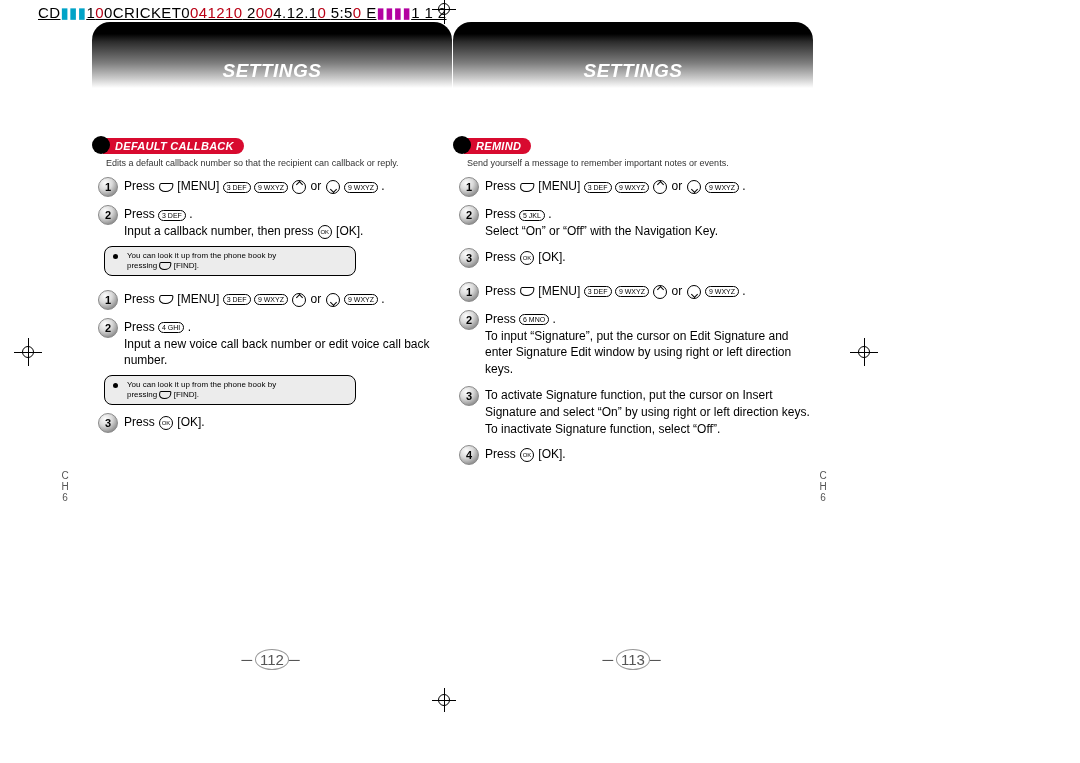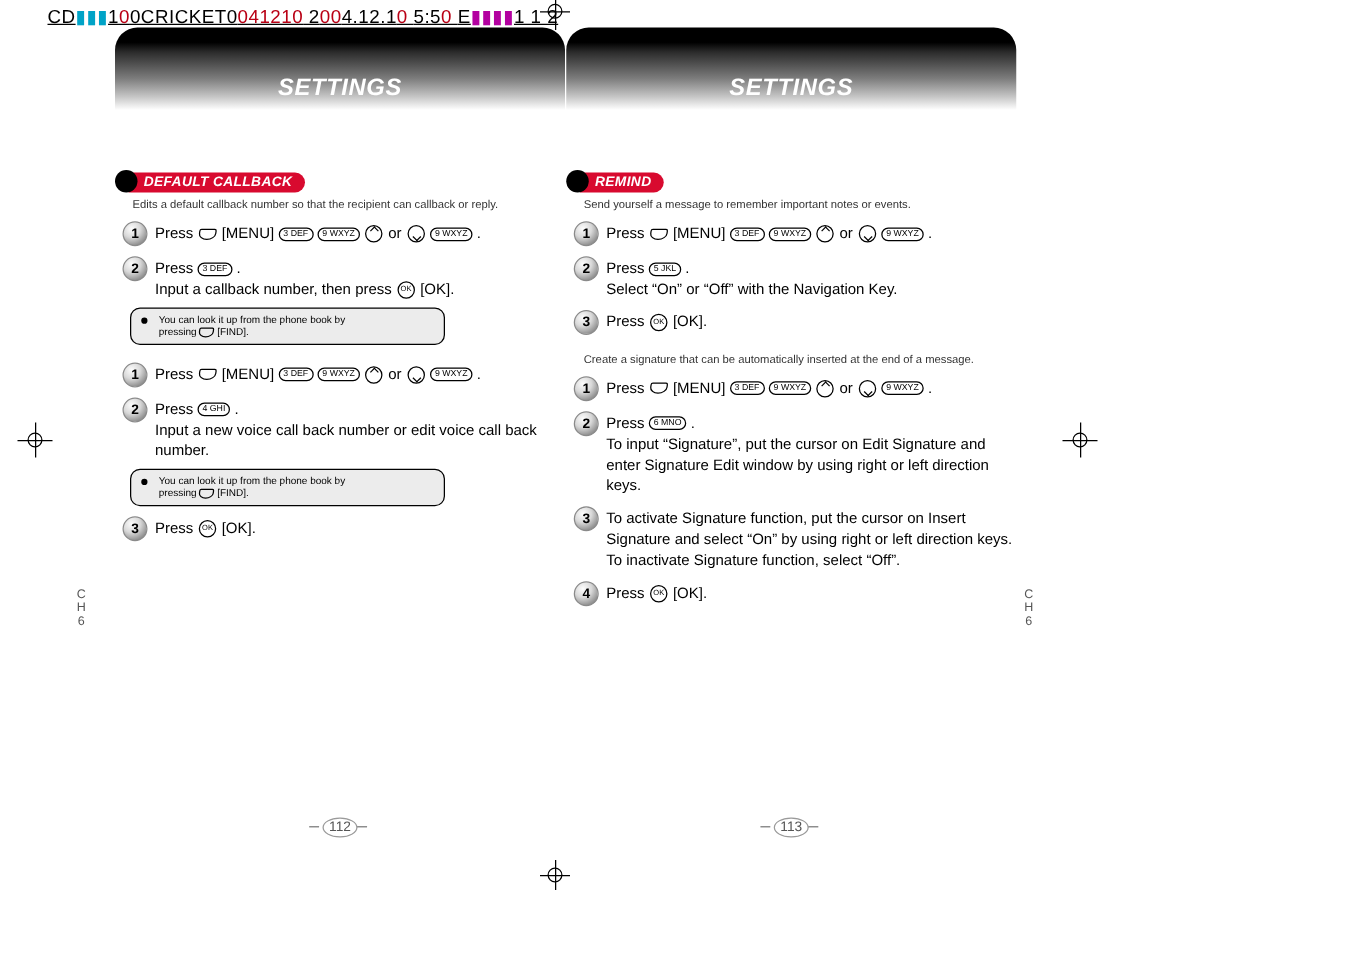--- a/index.html
+++ b/index.html
@@ -222,21 +222,21 @@
     text-align: center;
   }
   .chlabel .ch { display:block; }
 
   
   .pgnum {
     position: absolute;
     bottom: 12px;
     width: 100%;
     text-align: center;
-    font-size: 11px;
+    font-size: 15px;
     letter-spacing: 3px;
     color: #555;
   }
   .pgnum .circ {
     display:inline-block;
     border:1px solid #9a9a9a; border-radius:50%;
     padding:1px 4px;
     letter-spacing:0;
   }
 </style>
@@ -368,21 +368,20 @@
 
       <div class="step">
         <div class="num">3</div>
         <div class="body">
           <span>Press </span><span class="okkey">OK</span><span> [OK].</span>
         </div>
       </div>
     </div>
 
     <div class="sect">
-      <div class="sect-desc">Create a signature that can be automatically inserted at the end of a message.</div>
 
       <div class="step">
         <div class="num">1</div>
         <div class="body">
           <span>Press </span><span class="softkey"></span><span> [MENU] </span><span class="keypill">3 DEF</span> <span class="keypill">9 WXYZ</span> <span class="navkey"></span><span> or </span><span class="navkey down"></span> <span class="keypill">9 WXYZ</span><span> .</span>
         </div>
       </div>
 
       <div class="step">
         <div class="num">2</div>

